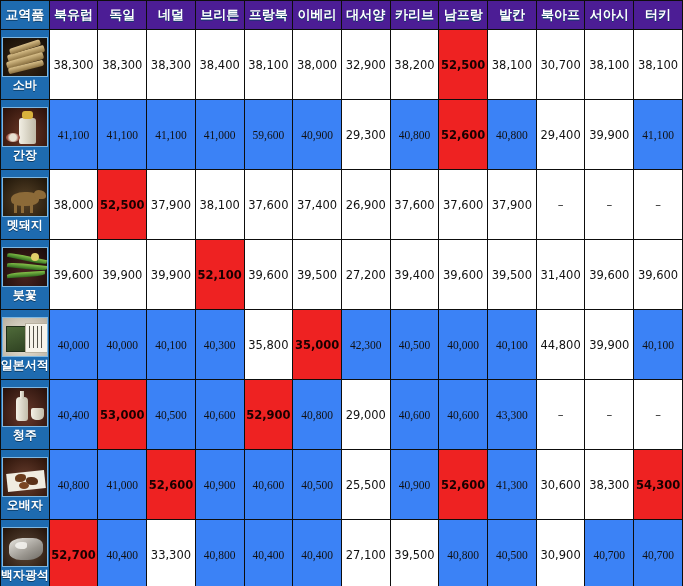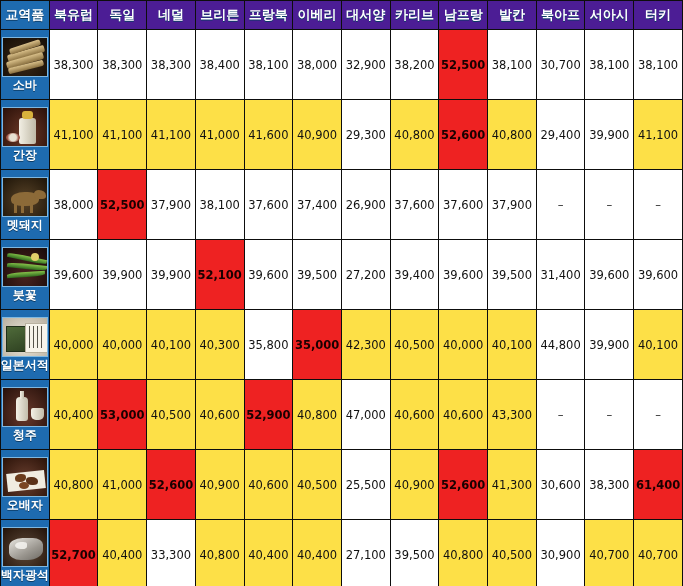--- a/index.html
+++ b/index.html
@@ -72,21 +72,21 @@
   }
 
   
   td.cell{
     font-size:11.5px;
     color:#111111;
     background:#ffffff;
     font-weight:normal;
     height:70px;
   }
-  td.cell.green{background:#fde047;}
+  td.cell.green{background:#3b82f6;font-family:Liberation Serif, serif;}
   td.cell.red{background:#ee2222;font-weight:bold;color:#1a0000;}
   td.cell.dash{color:#333;}
 
   
   .art{position:absolute;inset:0;}
   
   .art-soba{background:radial-gradient(ellipse at 50% 60%,#3a2a18 0%,#150d06 100%);}
   .art-soba i{position:absolute;background:linear-gradient(180deg,#d9c08a,#8a7040);border-radius:2px;}
   .art-soba i:nth-child(1){left:4px;top:12px;width:38px;height:7px;transform:rotate(-16deg);}
   .art-soba i:nth-child(2){left:3px;top:19px;width:38px;height:7px;transform:rotate(-16deg);}
@@ -200,21 +200,21 @@
                   <i></i>
                 </span>
               </span>
               <span class="rowlabel">간장</span>
             </div>
           </td>
           <td class="cell green">41,100</td>
           <td class="cell green">41,100</td>
           <td class="cell green">41,100</td>
           <td class="cell green">41,000</td>
-          <td class="cell green">41,600</td>
+          <td class="cell green">59,600</td>
           <td class="cell green">40,900</td>
           <td class="cell">29,300</td>
           <td class="cell green">40,800</td>
           <td class="cell red">52,600</td>
           <td class="cell green">40,800</td>
           <td class="cell">29,400</td>
           <td class="cell">39,900</td>
           <td class="cell green">41,100</td>
         </tr>
         <tr>
@@ -313,21 +313,21 @@
               </span>
               <span class="rowlabel">청주</span>
             </div>
           </td>
           <td class="cell green">40,400</td>
           <td class="cell red">53,000</td>
           <td class="cell green">40,500</td>
           <td class="cell green">40,600</td>
           <td class="cell red">52,900</td>
           <td class="cell green">40,800</td>
-          <td class="cell">47,000</td>
+          <td class="cell">29,000</td>
           <td class="cell green">40,600</td>
           <td class="cell green">40,600</td>
           <td class="cell green">43,300</td>
           <td class="cell dash">–</td>
           <td class="cell dash">–</td>
           <td class="cell dash">–</td>
         </tr>
         <tr>
           <td class="rowhead">
             <div class="rowhead-inner">
@@ -347,21 +347,21 @@
           <td class="cell red">52,600</td>
           <td class="cell green">40,900</td>
           <td class="cell green">40,600</td>
           <td class="cell green">40,500</td>
           <td class="cell">25,500</td>
           <td class="cell green">40,900</td>
           <td class="cell red">52,600</td>
           <td class="cell green">41,300</td>
           <td class="cell">30,600</td>
           <td class="cell">38,300</td>
-          <td class="cell red">61,400</td>
+          <td class="cell red">54,300</td>
         </tr>
         <tr>
           <td class="rowhead">
             <div class="rowhead-inner">
               <span class="thumb">
                 <span class="art art-stone">
                   <i></i>
                   <i></i>
                 </span>
               </span>

